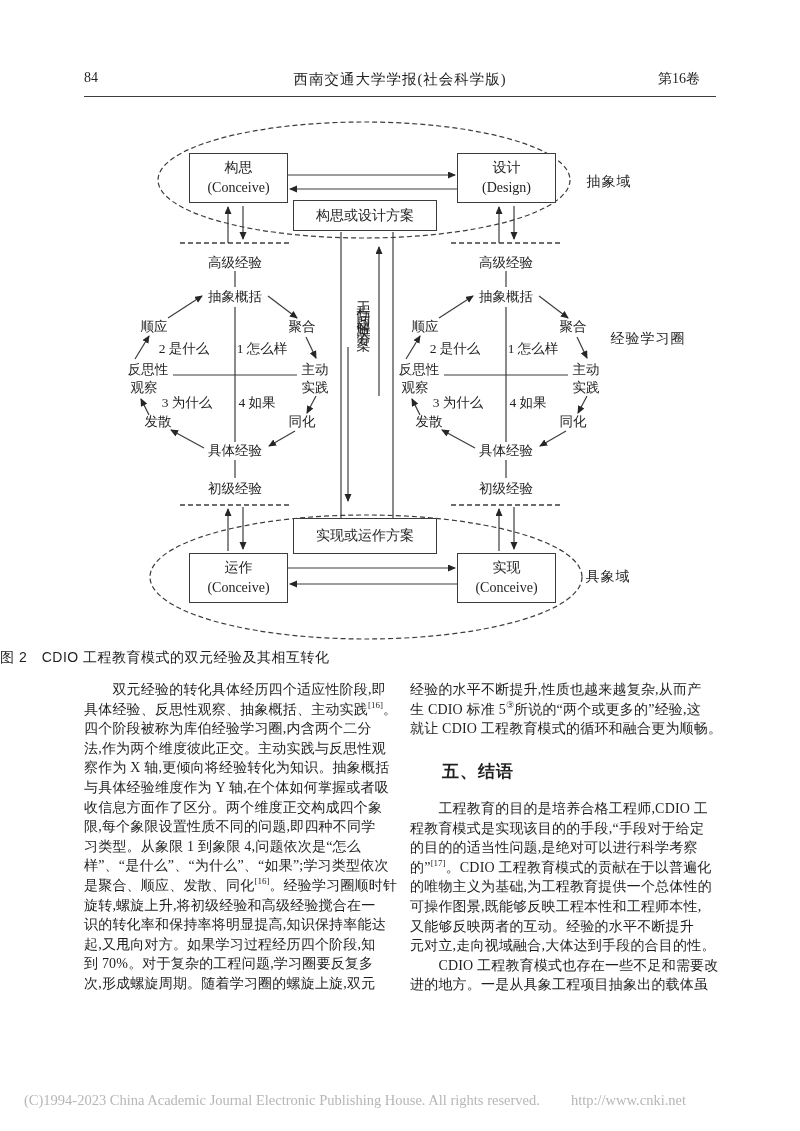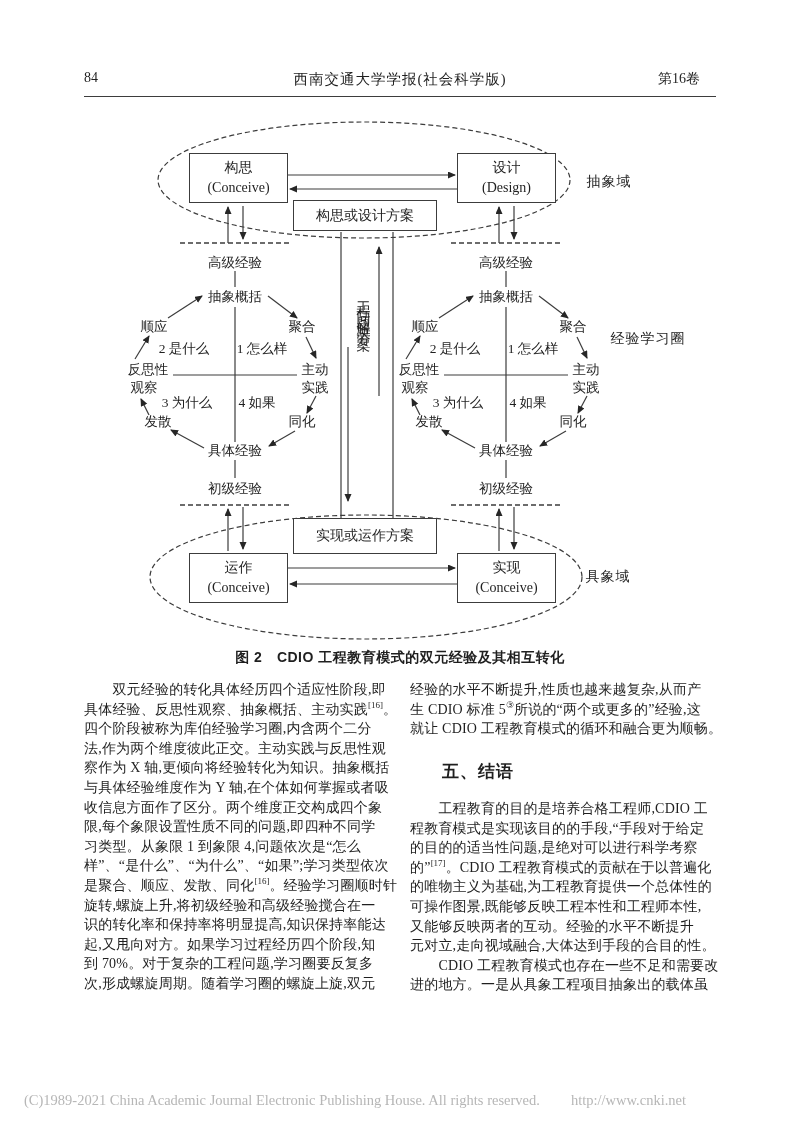--- a/index.html
+++ b/index.html
@@ -13,21 +13,21 @@
   
   #diagram{position:absolute;left:78px;top:115px;width:660px;height:540px}
   #diagram svg{position:absolute;left:0;top:0}
   .dl{position:absolute;transform:translate(-50%,-50%);font-size:13.5px;white-space:nowrap}
   .dbox{position:absolute;border:1.3px solid #3c3c3c;background:#fff;display:flex;flex-direction:column;
         align-items:center;justify-content:center;font-size:14px;line-height:20px;text-align:center;white-space:nowrap}
   .dside{position:absolute;transform:translate(-50%,-50%);font-size:14px;white-space:nowrap;letter-spacing:1px}
   .vtext{position:absolute;left:276px;top:175px;writing-mode:vertical-lr;text-orientation:upright;
          letter-spacing:5px;font-size:14px}
   
-  .caption{position:absolute;left:0;right:0;top:649px;text-align:center;font-size:14px;font-weight:bold;
+  .caption{position:absolute;left:0;right:0;top:649px;font-size:14px;font-weight:normal;
            font-family:"Liberation Sans","DejaVu Sans",sans-serif;letter-spacing:.5px}
   
   .textcol{position:absolute;width:314px}
   .tline{height:19.6px;line-height:19.6px;font-size:14px;white-space:nowrap;letter-spacing:.2px}
   .tline sup{font-size:9px;line-height:0;letter-spacing:0}
   .sechead{position:absolute;left:442px;top:760px;font-size:17px;font-weight:bold;
            font-family:Liberation Mono, monospace;letter-spacing:1px}
   
   .footer{position:absolute;left:24px;top:1092px;width:662px;display:flex;justify-content:space-between;
           color:#b6b6b6;font-size:14.5px}
@@ -192,15 +192,15 @@
     <div class="tline"><span>的”</span><sup>[17]</sup><span>。CDIO 工程教育模式的贡献在于以普遍化</span></div>
     <div class="tline">的唯物主义为基础,为工程教育提供一个总体性的</div>
     <div class="tline">可操作图景,既能够反映工程本性和工程师本性,</div>
     <div class="tline">又能够反映两者的互动。经验的水平不断提升</div>
     <div class="tline">元对立,走向视域融合,大体达到手段的合目的性。</div>
     <div class="tline">　　CDIO 工程教育模式也存在一些不足和需要改</div>
     <div class="tline">进的地方。一是从具象工程项目抽象出的载体虽</div>
   </div>
 
 <div class="footer">
-  <span>(C)1989-2021 China Academic Journal Electronic Publishing House. All rights reserved.</span>
+  <span>(C)1994-2023 China Academic Journal Electronic Publishing House. All rights reserved.</span>
   <span>http://www.cnki.net</span>
 </div>
 
 </body></html>

